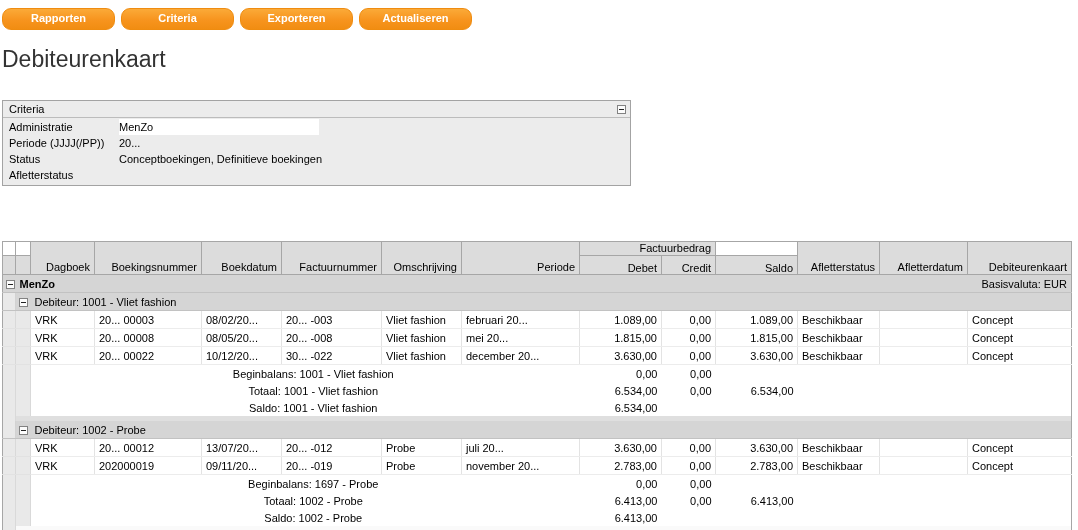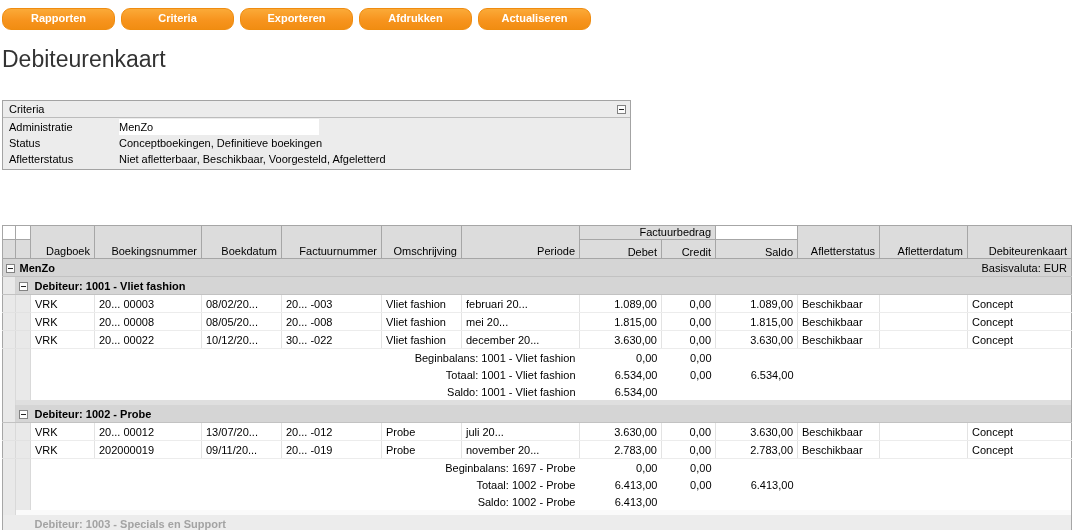--- a/index.html
+++ b/index.html
@@ -39,67 +39,69 @@
   thead th.white{background:#fff;}
   thead th.num{text-align:right;}
   tbody td{height:17px;padding:0 4px;white-space:nowrap;overflow:hidden;font-size:11px;}
   td.num{text-align:right;}
   td.icon-cell{padding:0 0 0 3px;}
   
   .tr-root td{background:#d5d5d5;border-bottom:1px solid #c2c2c2;}
   .root-flex{display:flex;justify-content:space-between;align-items:center;}
   .root-flex .gl{font-weight:bold;}
   
-  .tr-group td{background:#d5d5d5;font-weight:bold;border-bottom:1px solid #c2c2c2;}
+  .tr-group td{background:#d5d5d5;font-weight:normal;border-bottom:1px solid #c2c2c2;}
   .tr-group td.ind1{background:#e9e9e9;font-weight:normal;border-right:1px solid #d2d2d2;}
   .tr-group.muted td{background:#ececec;color:#a3a3a3;border-bottom:1px solid #e0e0e0;}
   .tr-group.muted td.ind1{background:#ececec;border-right:none;}
   
   .tr-data td{background:#fff;border-right:1px solid #e3e3e3;border-bottom:1px solid #ececec;}
   .tr-data td:last-child{border-right:none;}
   .tr-data td.ind1,.tr-data td.ind2{background:#e9e9e9;border-right:1px solid #d9d9d9;border-bottom:1px solid #e2e2e2;}
   
   .tr-sum td{background:#fff;border:none;}
   .tr-sum td.ind1,.tr-sum td.ind2{background:#e9e9e9;border-right:1px solid #d9d9d9;}
-  .tr-sum td.sum-label{text-align:right;padding-left:20px;}
+  .tr-sum td.sum-label{text-align:center;padding-left:20px;}
   
   .tr-sep td{height:5px;padding:0;background:#dfdfdf;}
   .tr-sep.light td{background:#fafafa;}
   .tr-sep td.ind1{background:#e9e9e9;border-right:1px solid #d9d9d9;}
 </style>
 </head>
 <body>
 
 <div class="toolbar">
   <div class="btn">Rapporten</div>
   <div class="btn">Criteria</div>
   <div class="btn">Exporteren</div>
-  <div class="btn">Afdrukken</div>
   <div class="btn">Actualiseren</div>
 </div>
 
 <div class="page-title">Debiteurenkaart</div>
 
 <div class="criteria-box">
   <div class="criteria-header">
     <span>Criteria</span>
     <span class="tgl"></span>
   </div>
   <div class="criteria-body">
     <div class="criteria-row">
       <span class="cl">Administratie</span>
       <span class="cv hl">MenZo</span>
     </div>
     <div class="criteria-row">
+      <span class="cl">Periode (JJJJ(/PP))</span>
+      <span class="cv">20...</span>
+    </div>
+    <div class="criteria-row">
       <span class="cl">Status</span>
       <span class="cv">Conceptboekingen, Definitieve boekingen</span>
     </div>
     <div class="criteria-row">
       <span class="cl">Afletterstatus</span>
-      <span class="cv">Niet afletterbaar, Beschikbaar, Voorgesteld, Afgeletterd</span>
     </div>
   </div>
 </div>
 
 <div class="report">
   <table>
     <colgroup>
       <col style="width:13px">
         <col style="width:15px">
         <col style="width:64px">

